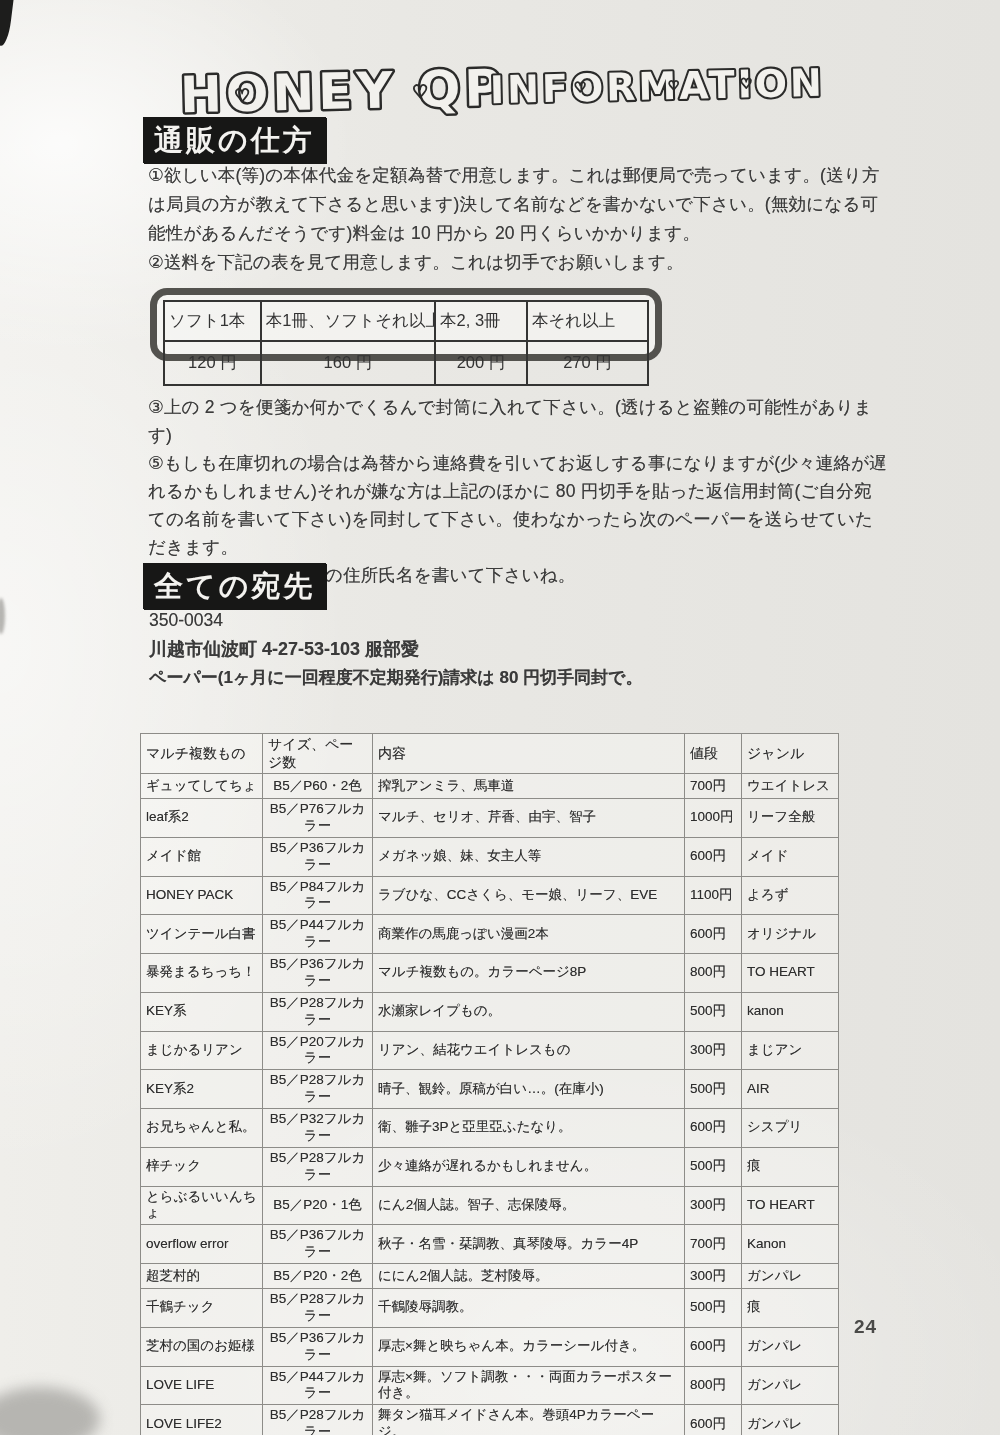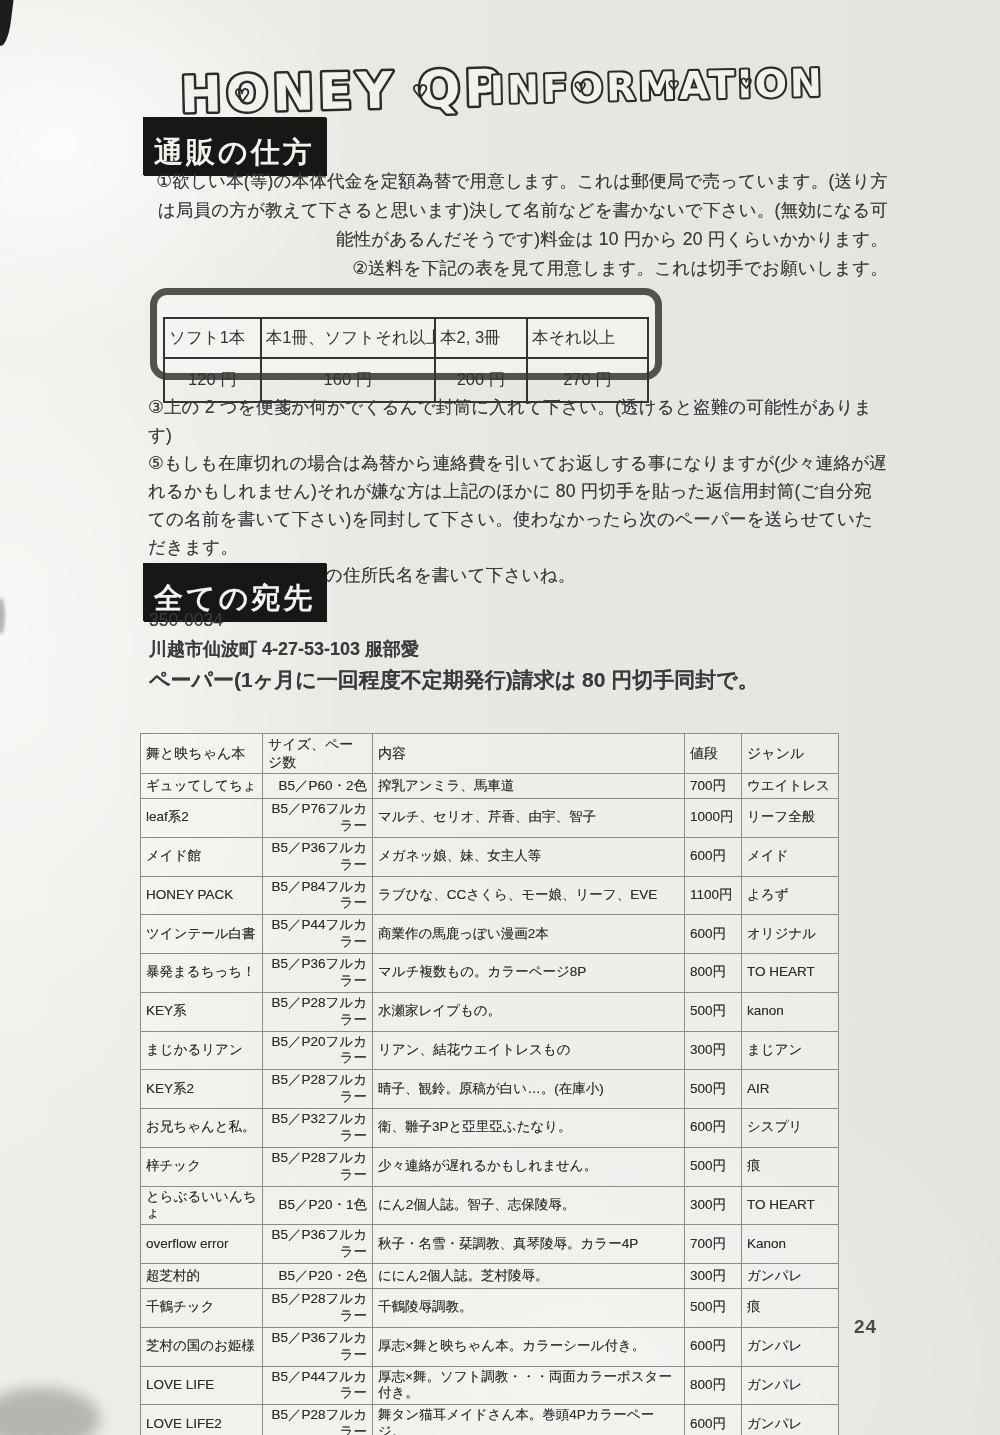--- a/index.html
+++ b/index.html
@@ -24,60 +24,60 @@
   .title-art{position:absolute;left:150px;top:50px;transform:rotate(-1.3deg);}
   .title-art text{
     font-family:"DejaVu Sans","Liberation Sans",sans-serif;font-weight:bold;
     fill:#f2f1ed;stroke:#2b2b2a;paint-order:stroke;stroke-linejoin:round;
   }
   .title-art .t1{font-size:50px;letter-spacing:4px;stroke-width:5px;}
   .title-art .t2{font-size:38px;letter-spacing:3px;stroke-width:4.2px;}
   .title-art .heart{stroke-width:1.4px;fill:none;stroke:#2b2b2a;font-weight:bold;}
   
   .h-box{position:absolute;left:143px;background:#171716;color:#f3f2ef;
-    font-weight:bold;padding:20px 11px 6px 11px;font-size:29px;letter-spacing:3px;
+    font-weight:bold;padding:8px 11px 6px 11px;font-size:29px;letter-spacing:3px;
     line-height:1.1;box-shadow:1px 1px 0 #171716;text-align:right;}
   .h1{top:117px;}
   .h2{top:563px;}
   
   .steps{position:absolute;left:148px;width:740px;}
-  .steps1{top:167px;text-align:right;}
+  .steps1{top:161px;}
   .steps2{top:393px;}
   .steps p{margin:0;font-size:17.5px;line-height:29px;letter-spacing:.2px;
     color:#3c3c3c;text-shadow:0 0 .5px rgba(40,40,40,.55);}
   .steps2 p{line-height:28px;}
   
-  .ship-box{position:absolute;left:150px;top:288px;width:512px;height:92px;
+  .ship-box{position:absolute;left:150px;top:288px;width:512px;height:73px;
     box-sizing:border-box;border:7px solid #53524e;border-radius:17px;
-    background:rgba(250,250,247,.55);padding:22px 6px;}
+    background:rgba(250,250,247,.55);padding:5px 6px;}
   .ship-box table{width:100%;height:100%;border-collapse:collapse;table-layout:fixed;}
   .ship-box th,.ship-box td{border:2.6px solid #343433;font-weight:normal;
     font-size:16.5px;color:#333;white-space:nowrap;overflow:hidden;}
   .ship-box th{text-align:left;padding:2px 4px;height:34px;}
   .ship-box td{text-align:center;height:40px;}
   .ship-box col.c1{width:20%;} .ship-box col.c2{width:36%;}
   .ship-box col.c3{width:19%;} .ship-box col.c4{width:25%;}
   
   .addr{position:absolute;left:149px;font-size:17.5px;color:#3a3a3a;
     text-shadow:0 0 .5px rgba(40,40,40,.5);}
   .postal{top:610px;}
   .addr-line{top:637px;font-weight:bold;font-size:18px;}
-  .addr-note{top:666px;font-weight:bold;font-size:21px;}
+  .addr-note{top:666px;font-weight:bold;font-size:17px;}
   
   .catalog{position:absolute;left:140px;top:733px;width:698px;border-collapse:collapse;
     table-layout:fixed;background:rgba(252,252,250,.35);}
   .catalog th,.catalog td{border:1.6px solid #8d8c88;font-weight:normal;text-align:left;
     font-size:13.5px;color:#2e2e2e;padding:2px 5px;line-height:1.25;
     text-shadow:0 0 .4px rgba(40,40,40,.5);}
   .catalog th{height:24px;font-size:14px;}
   .catalog td{height:20px;}
   .catalog col.w-title{width:122px;} .catalog col.w-size{width:110px;}
   .catalog col.w-content{width:312px;} .catalog col.w-price{width:57px;}
   .catalog col.w-genre{width:97px;}
-  .catalog td.c-size{text-align:right;margin-left:45px;}
+  .catalog td.c-size{text-align:center;margin-left:45px;}
   
   .page-num{position:absolute;left:854px;top:1316px;font-size:19px;font-weight:bold;
     color:#4a4a48;letter-spacing:1px;}
 </style>
 </head>
 <body>
 
 <div class="page">
 
   <div class="mark-tl"></div>
@@ -147,21 +147,21 @@
   <table class="catalog">
     <colgroup>
       <col class="w-title">
         <col class="w-size">
         <col class="w-content">
         <col class="w-price">
         <col class="w-genre">
     </colgroup>
     <thead>
         <tr id="cat-head">
-          <th>舞と映ちゃん本</th>
+          <th>マルチ複数もの</th>
           <th>サイズ、ページ数</th>
           <th>内容</th>
           <th>値段</th>
           <th>ジャンル</th>
         </tr>
       </thead>
     <tbody id="cat-body">
         <tr>
           <td class="c-title">ギュッてしてちょ</td>
           <td class="c-size">B5／P60・2色</td>

